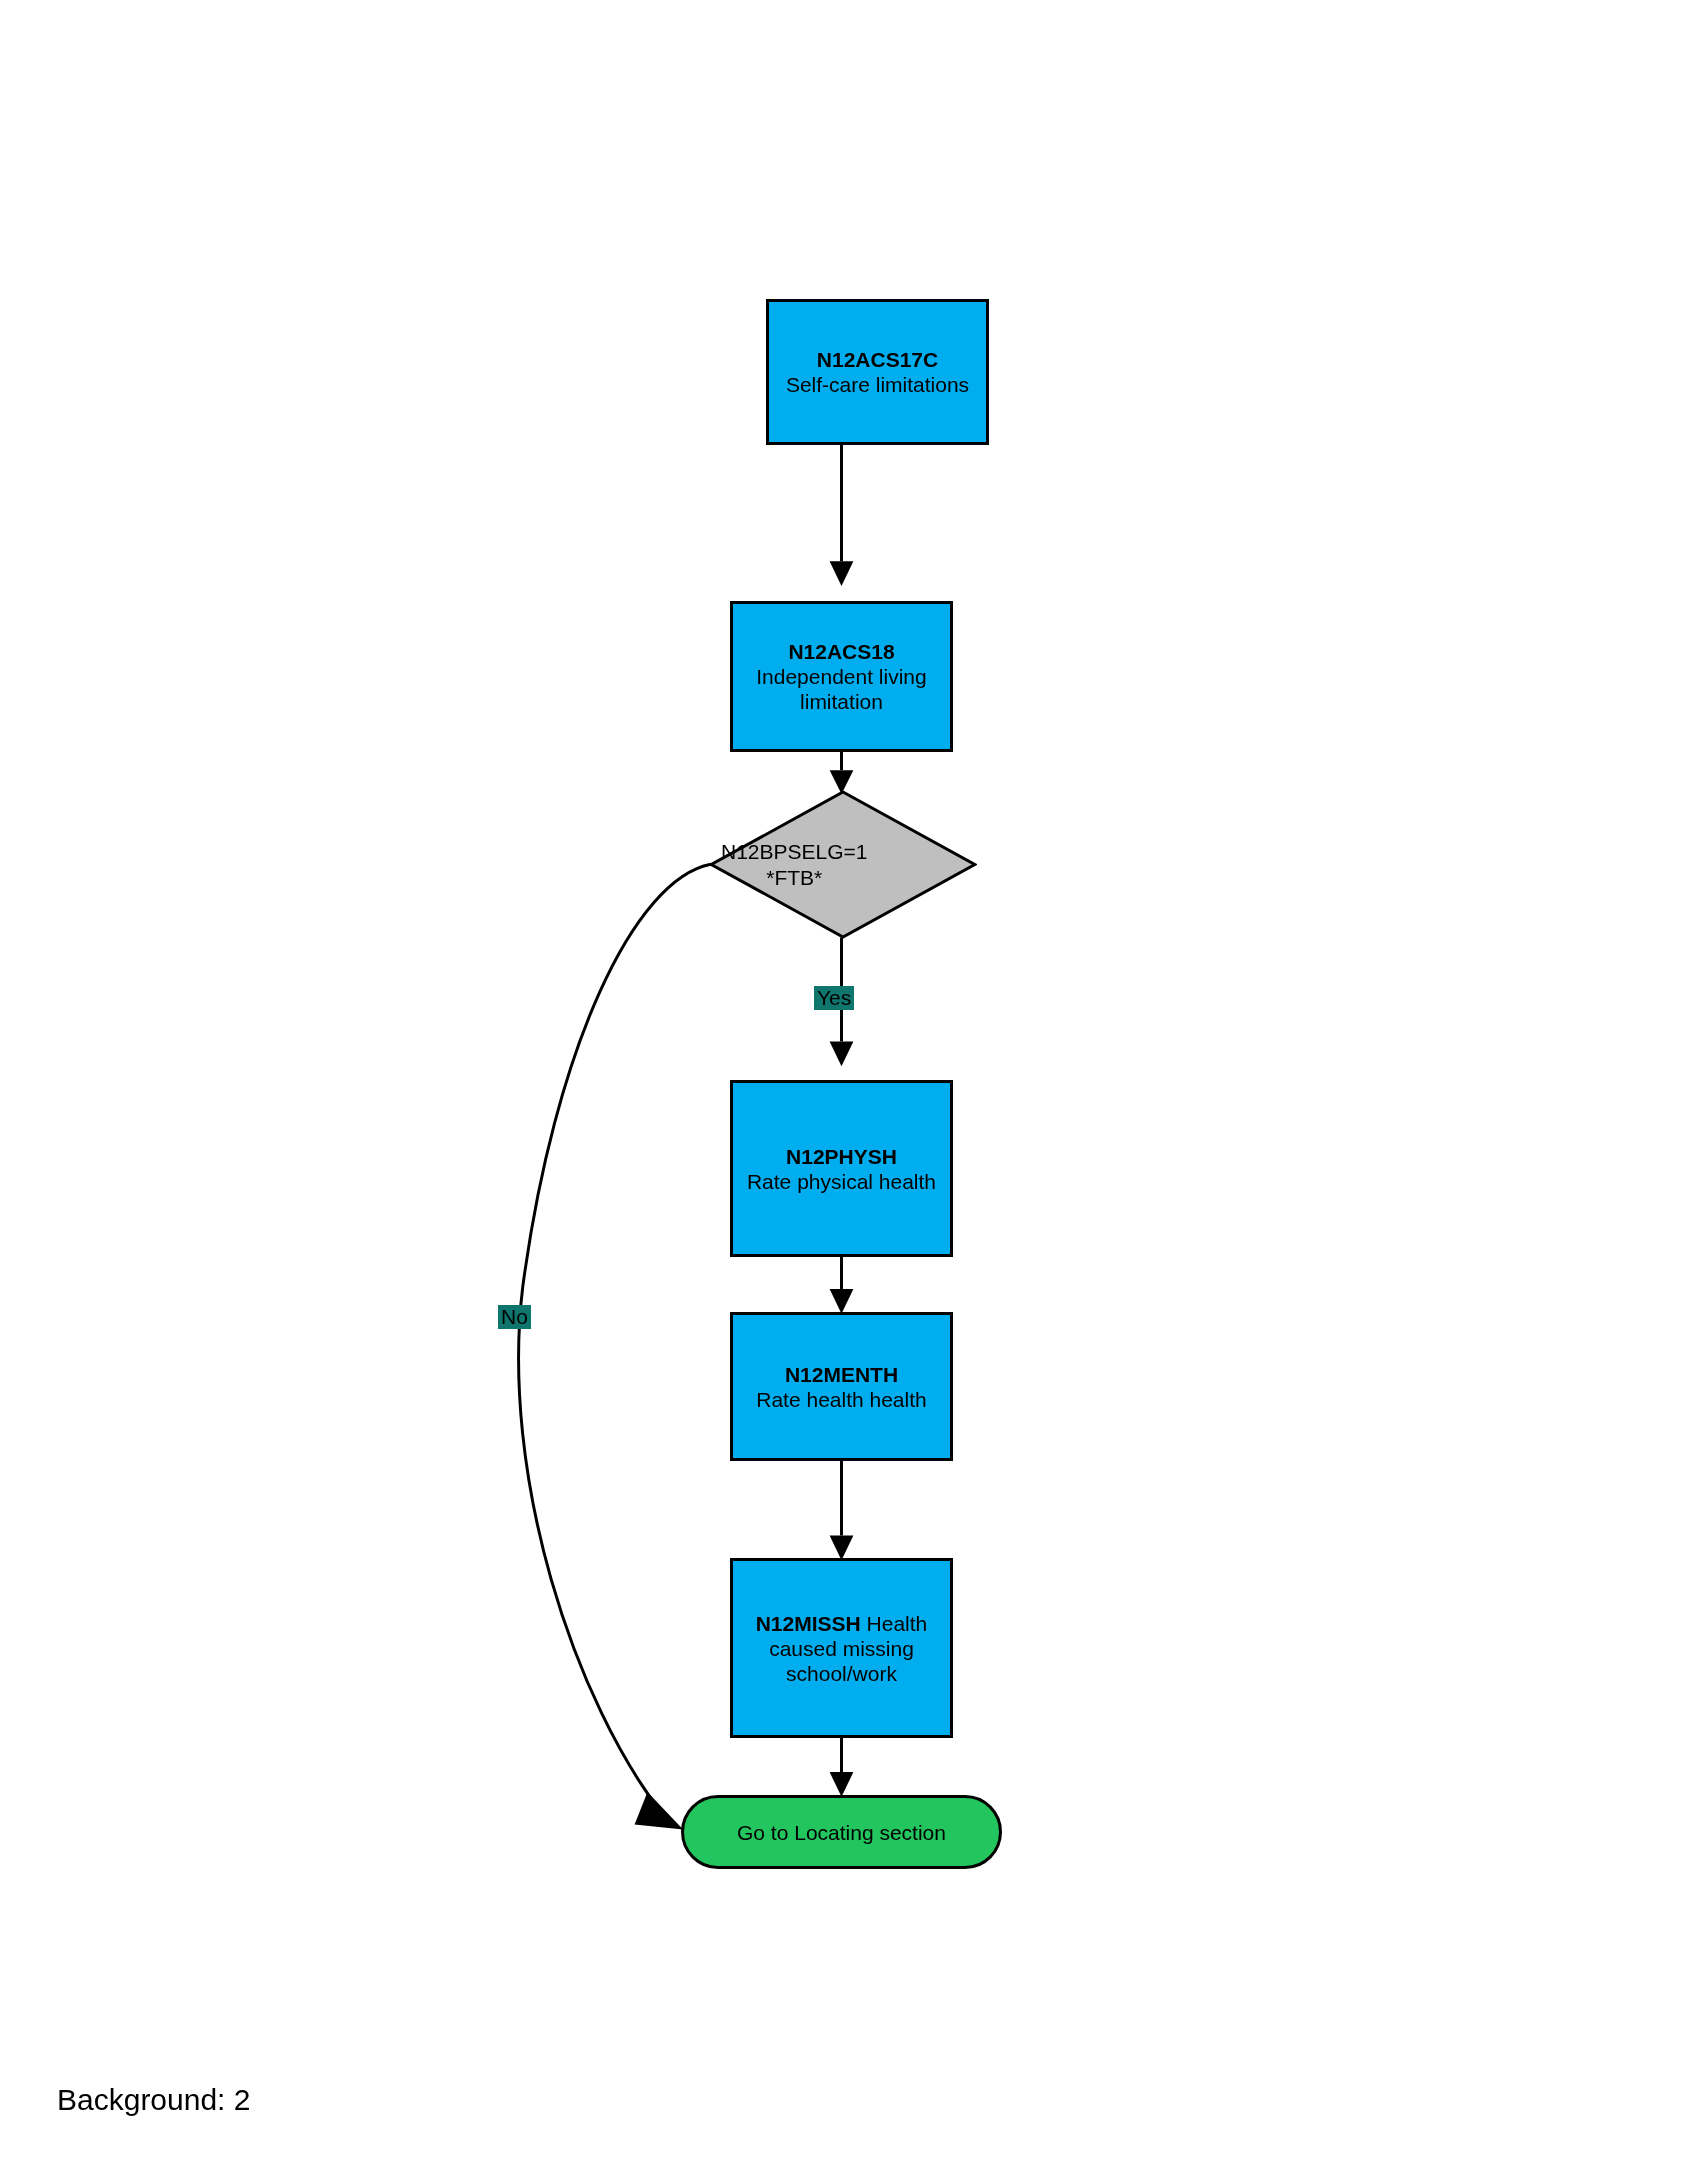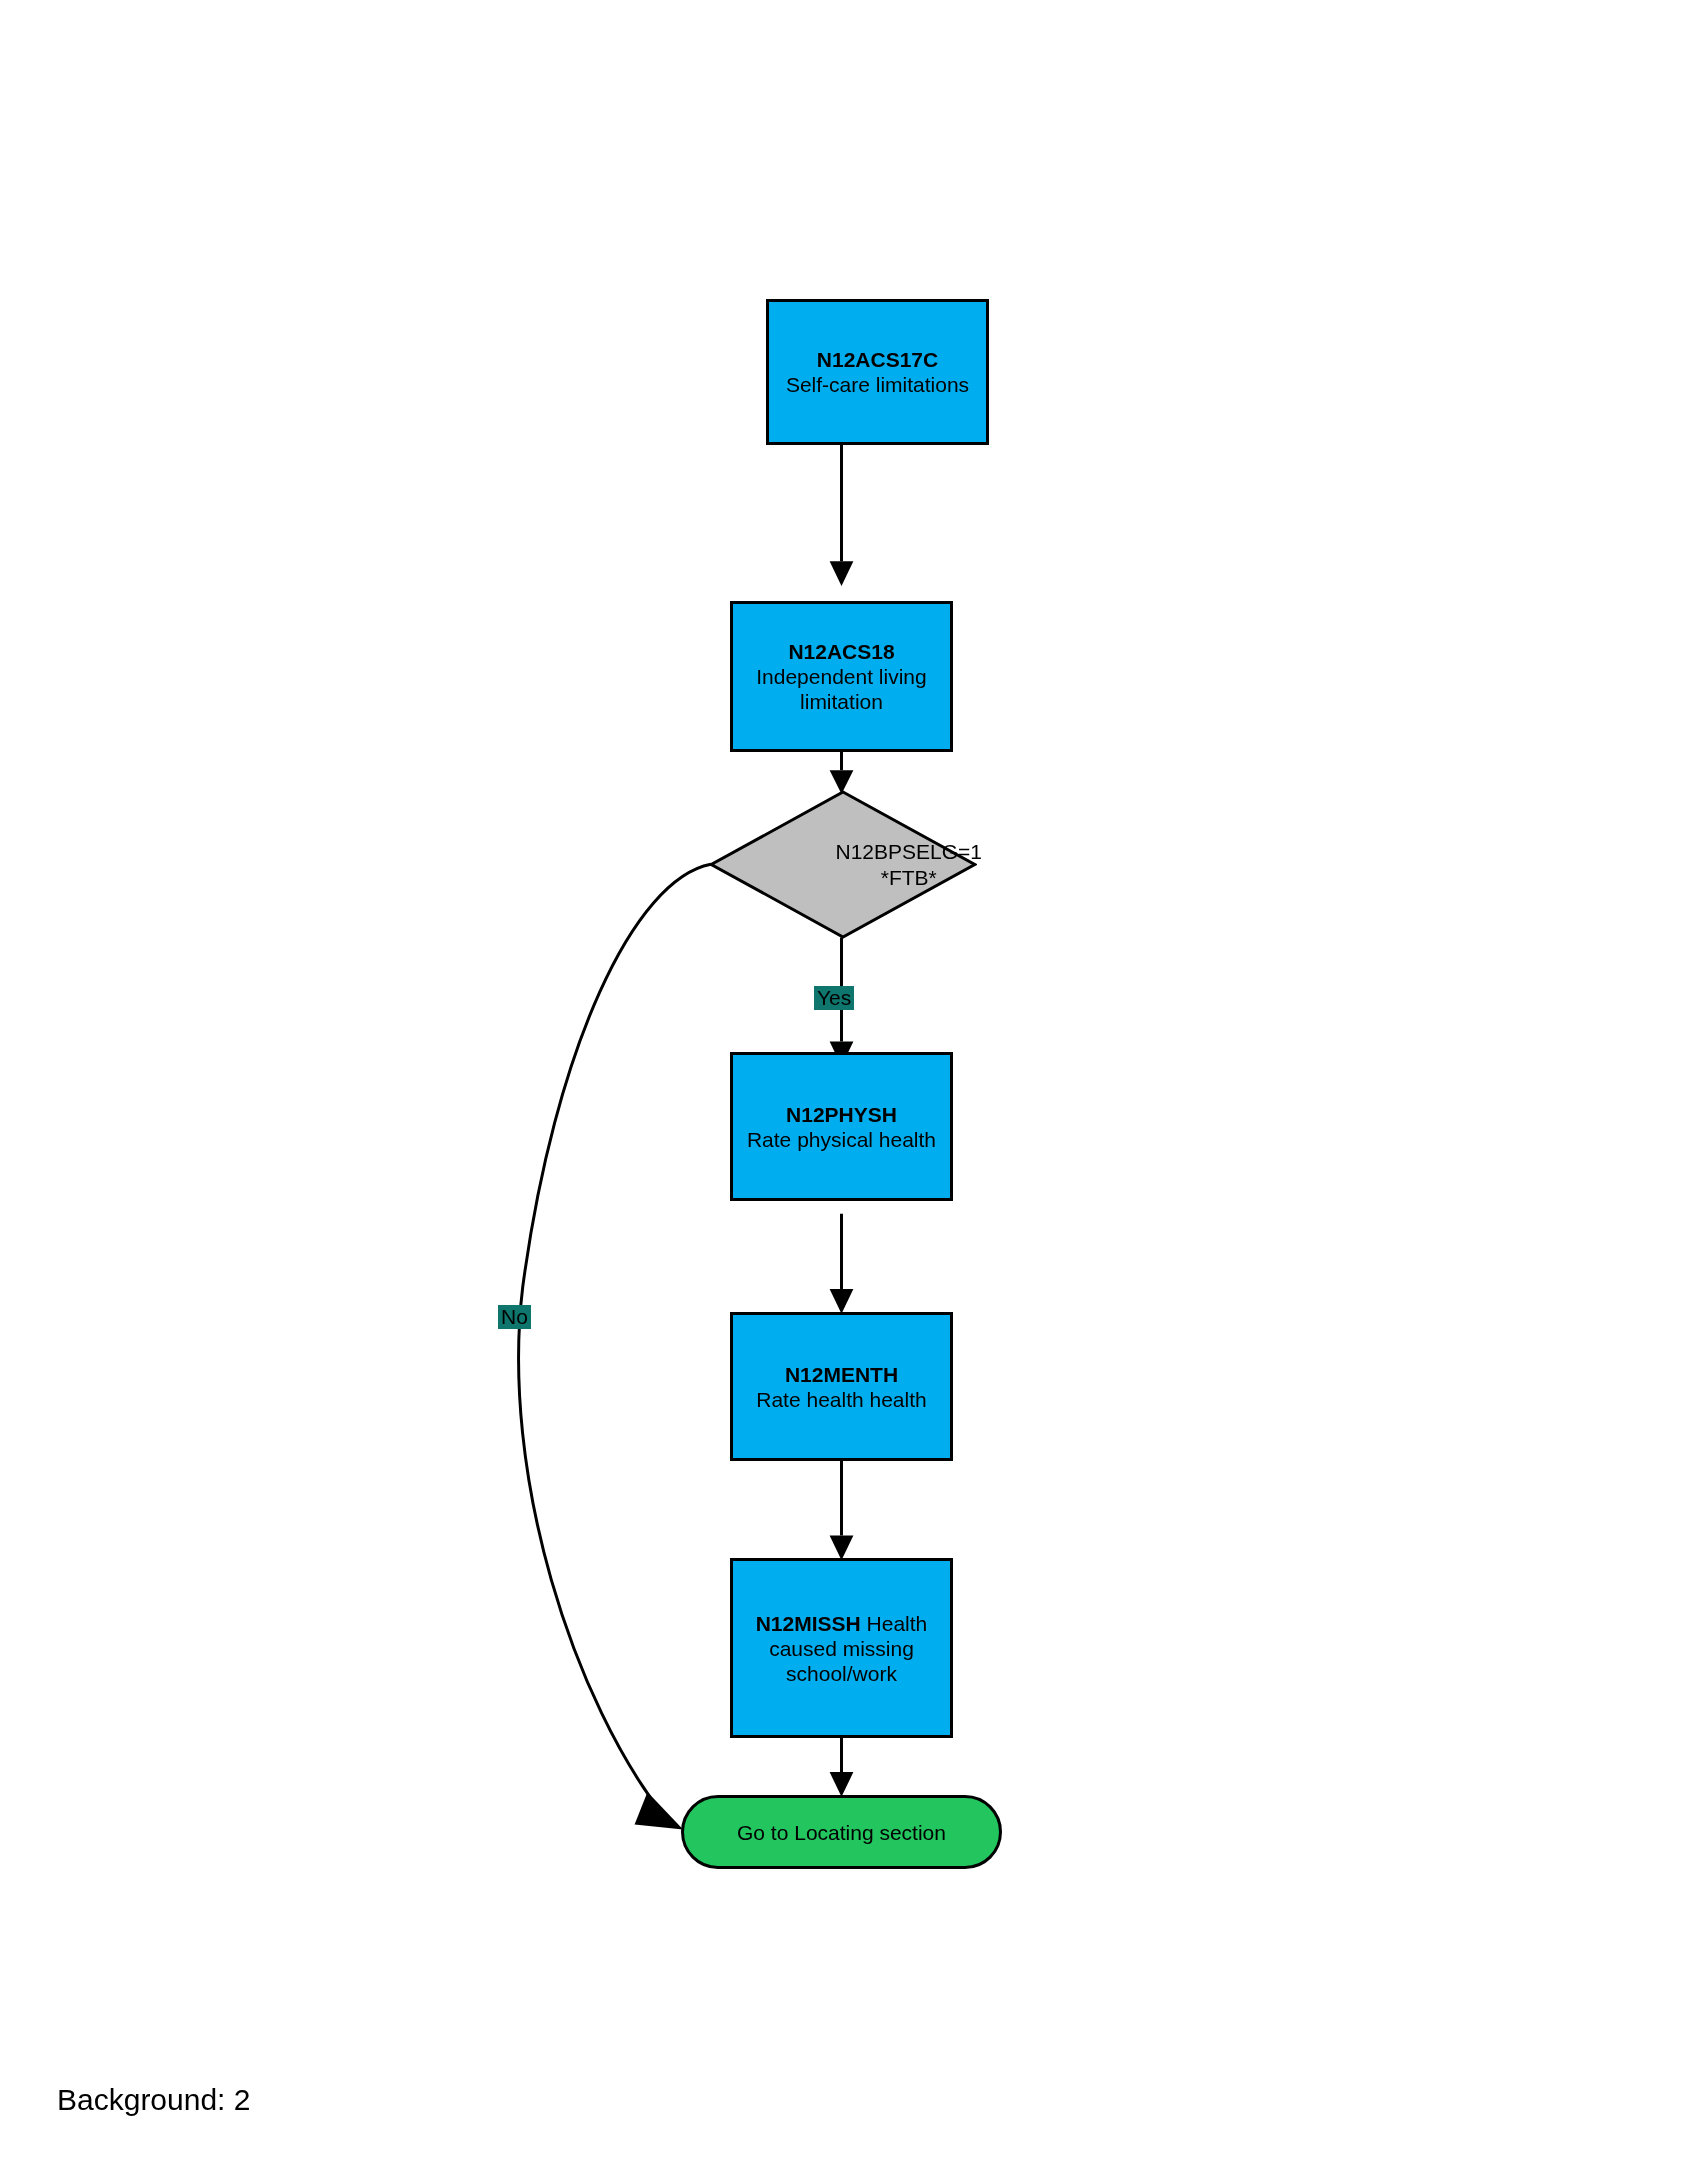--- a/index.html
+++ b/index.html
@@ -77,27 +77,27 @@
   .decision-wrap {
     position: absolute;
   }
   .decision-wrap svg {
     position: absolute;
     left: 0;
     top: 0;
   }
   .decision-label {
     position: absolute;
-    left: 5px;
+    left: 12px;
     top: 0;
     width: 100%;
     height: 100%;
     display: flex;
     align-items: center;
-    justify-content: flex-end;
+    justify-content: flex-start;
     text-align: center;
     font-size: 21px;
     line-height: 26px;
     color: #000;
   }
 
   
   .terminal {
     background: #22c55e;
     border: 3px solid #000000;
@@ -194,21 +194,21 @@
         <span>N12BPSELG=1</span><br>
         <span>*FTB*</span>
       </div>
     </div>
   </div>
 
   <div class="edge-label" style="left:814px; top:986px;">Yes</div>
 
   <div class="edge-label" style="left:498px; top:1305px;">No</div>
 
-  <div class="node process" style="left:730px; top:1052px; width:223px; height:149px;">
+  <div class="node process" style="left:730px; top:1080px; width:223px; height:177px;">
     <div class="txt">
       <span class="code">N12PHYSH</span><br>
       <span>Rate physical health</span>
     </div>
   </div>
 
   <div class="node process" style="left:730px; top:1312px; width:223px; height:149px;">
     <div class="txt">
       <span class="code">N12MENTH</span><br>
       <span>Rate health health</span>

